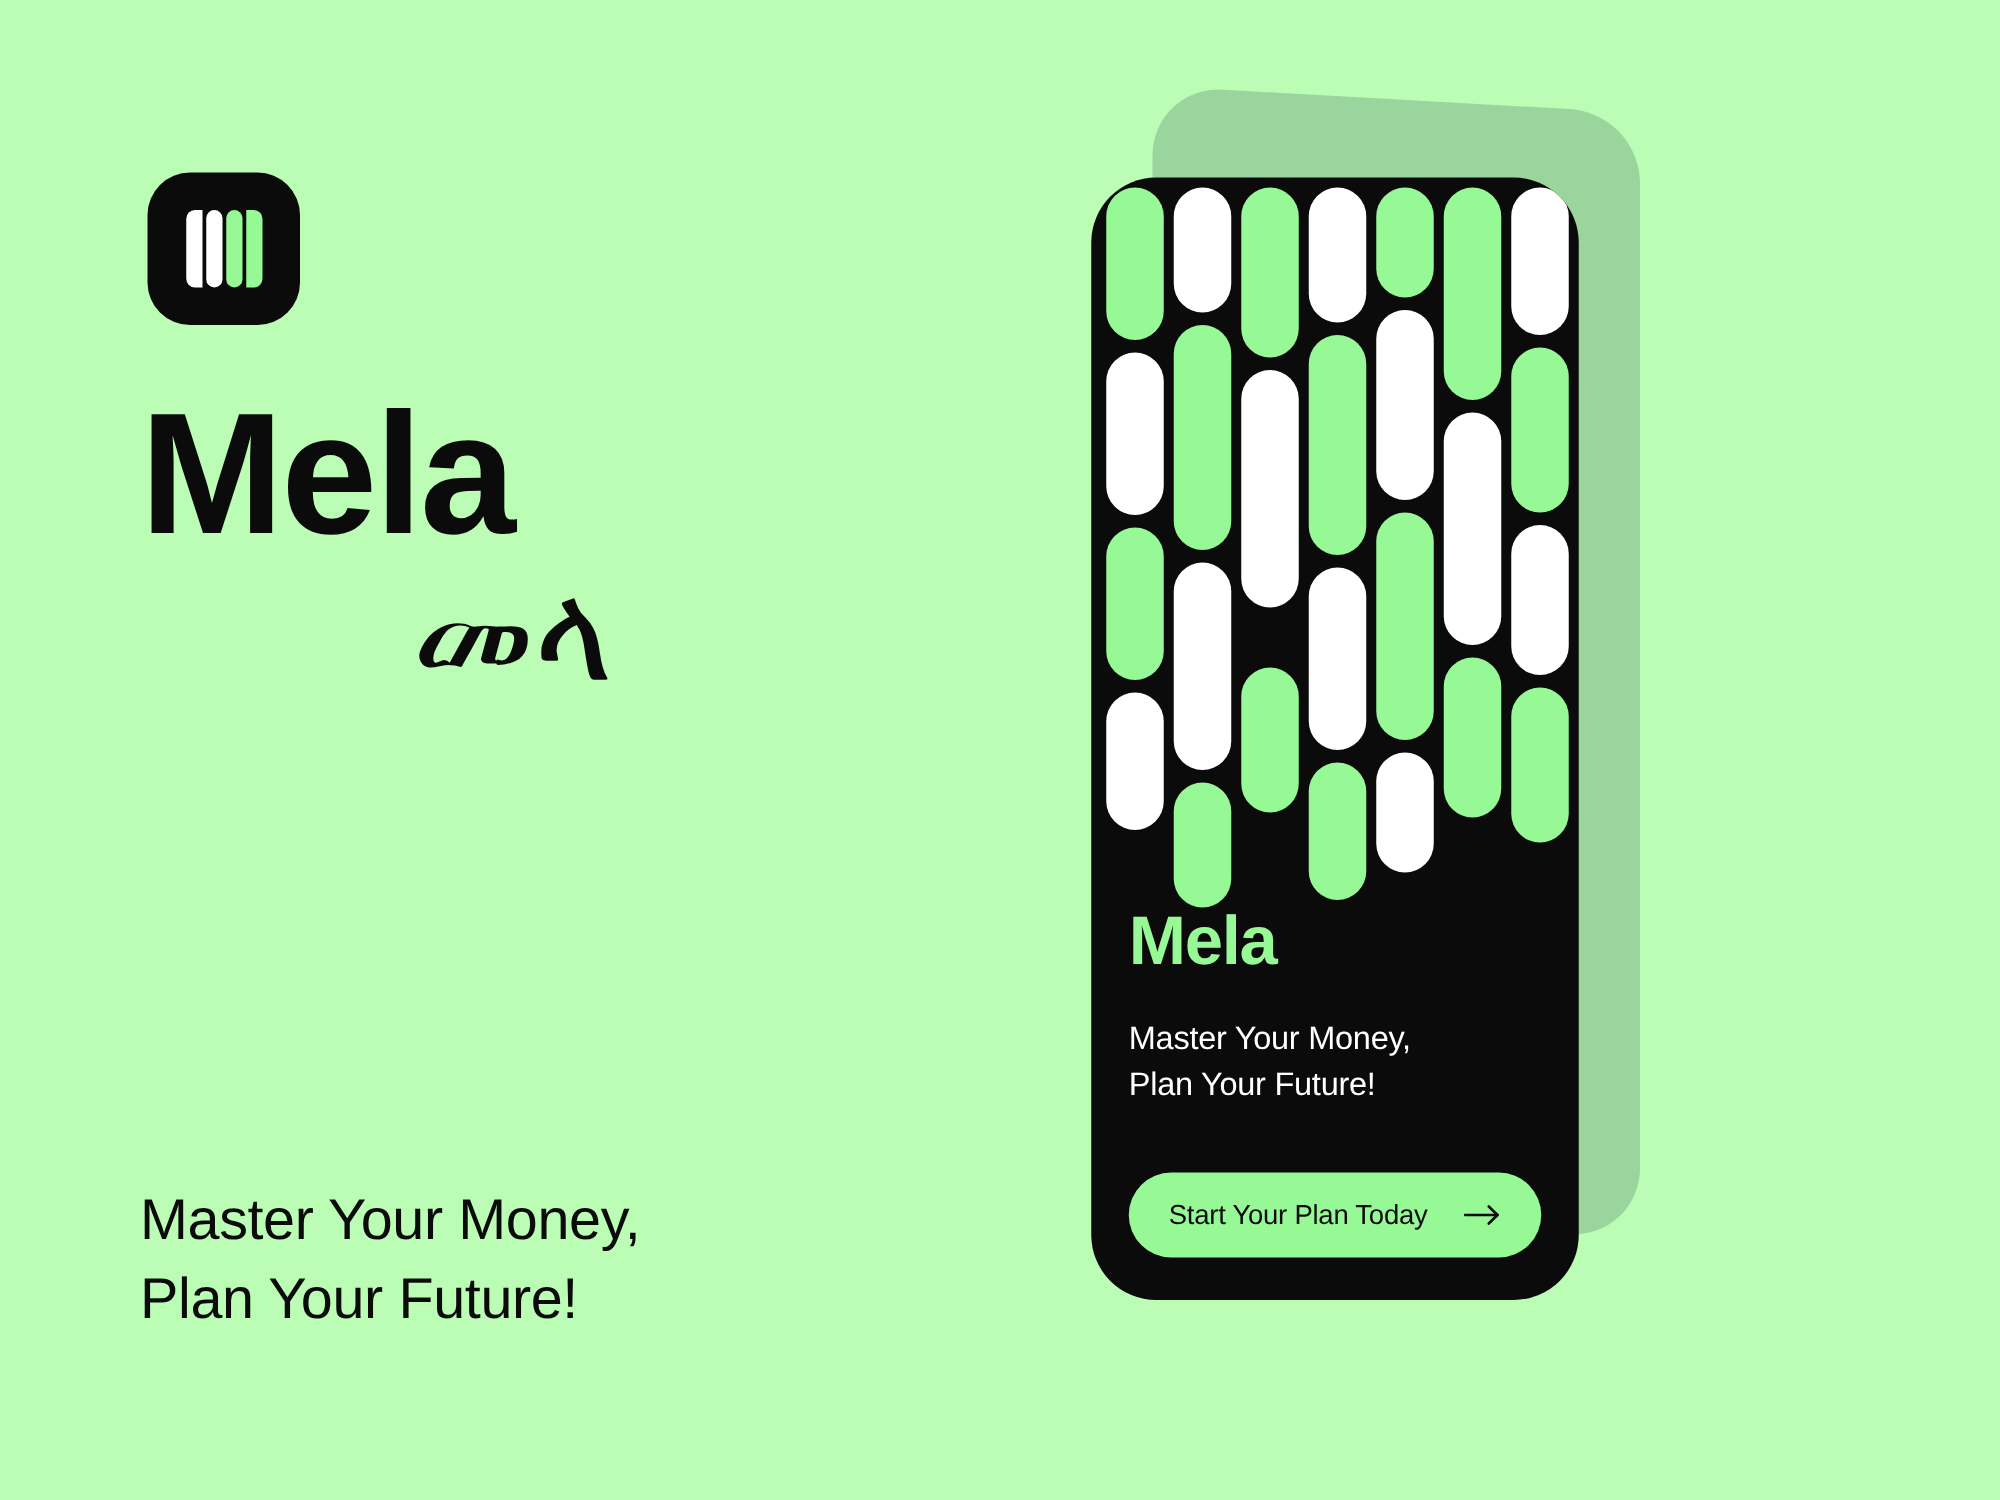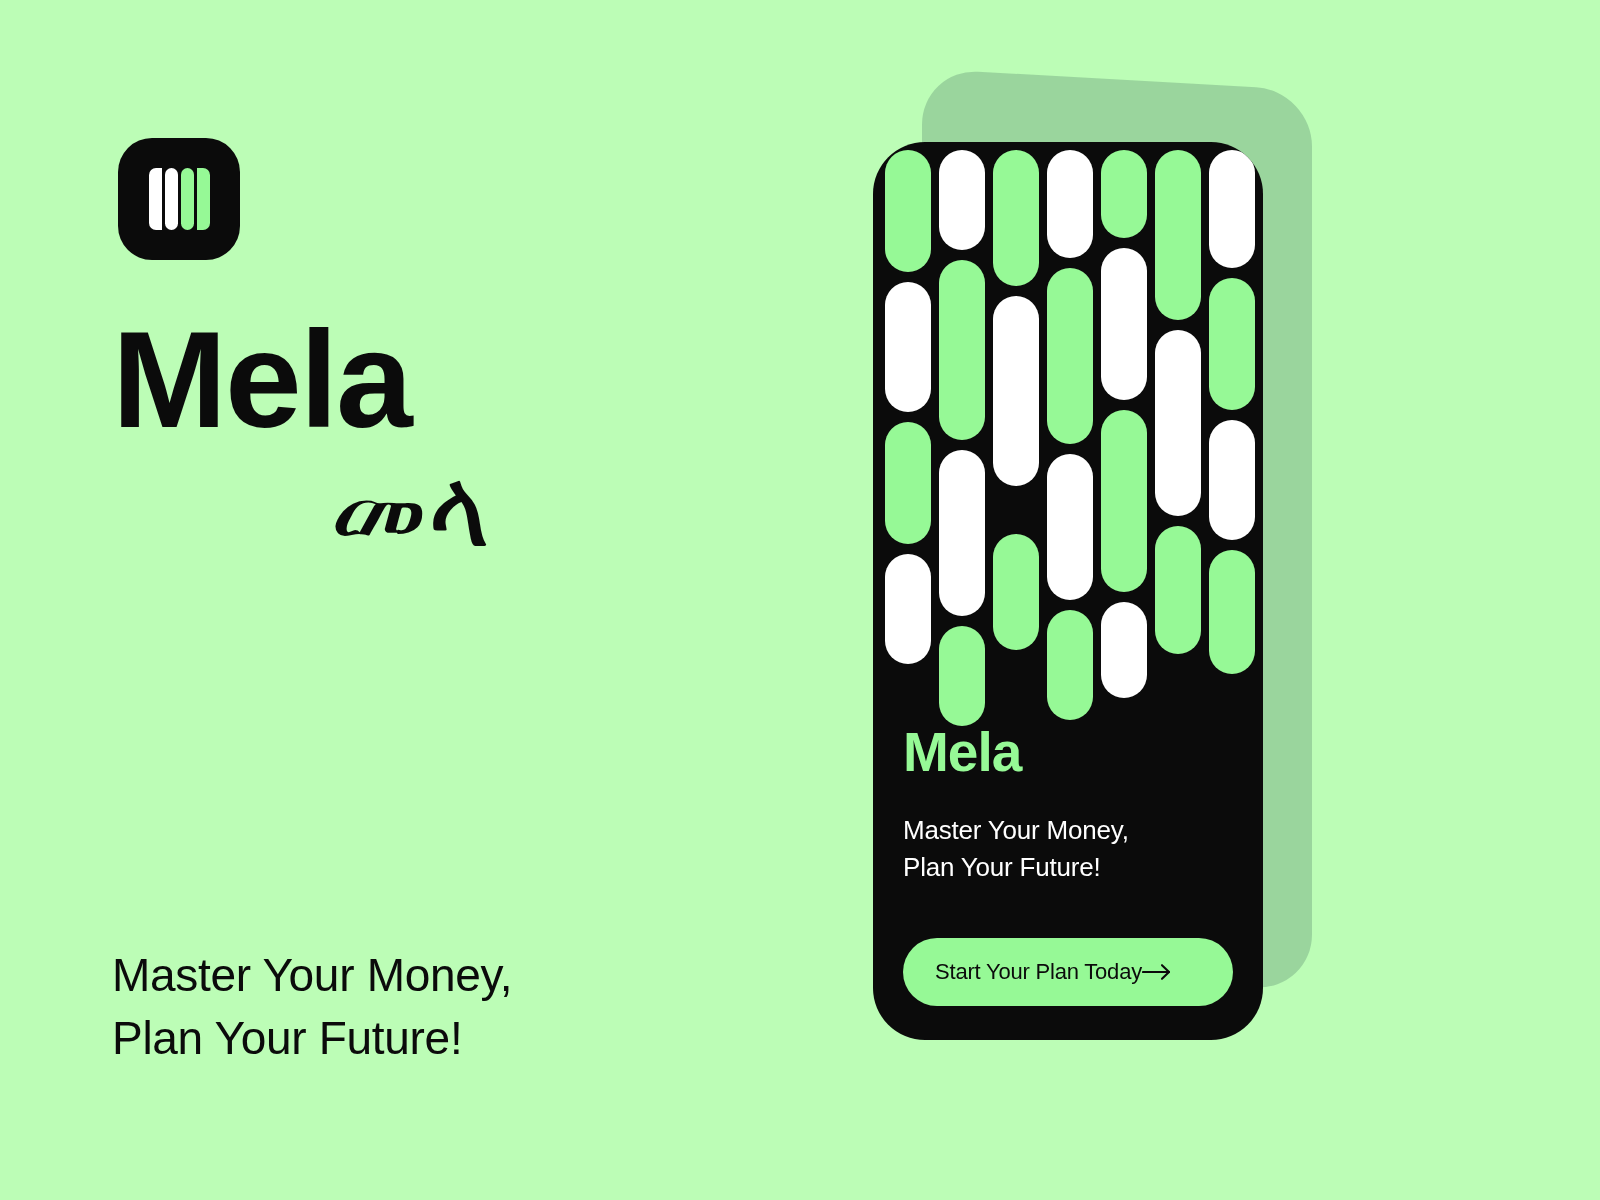--- a/index.html
+++ b/index.html
@@ -59,21 +59,21 @@
     letter-spacing:-2px;
   }
 
   #wordmark-amharic {
     position:absolute;
     left:330px; top:455px;
     font-size:108px;
     line-height:1;
     font-weight:400;
     color:#0B0B0B;
-    font-family:Liberation Sans, sans-serif;
+    font-family:Liberation Serif, serif;
   }
 
   #brand-tagline {
     position:absolute;
     left:112px; top:944px;
     font-size:46px;
     line-height:1.38;
     font-weight:500;
     color:#0B0B0B;
     letter-spacing:-0.3px;
@@ -155,21 +155,21 @@
   #phone-tagline .tagline-line { display:block; }
 
   #cta-button {
     width:100%;
     height:68px;
     background:#96F996;
     border:none;
     border-radius:34px;
     display:flex;
     align-items:center;
-    justify-content:flex-start;
+    justify-content:space-between;
     padding:0 32px;
     cursor:pointer;
     font-family:"Liberation Sans", sans-serif;
   }
   #cta-label {
     font-size:22px;
     font-weight:500;
     color:#0B0B0B;
     letter-spacing:-0.2px;
   }

